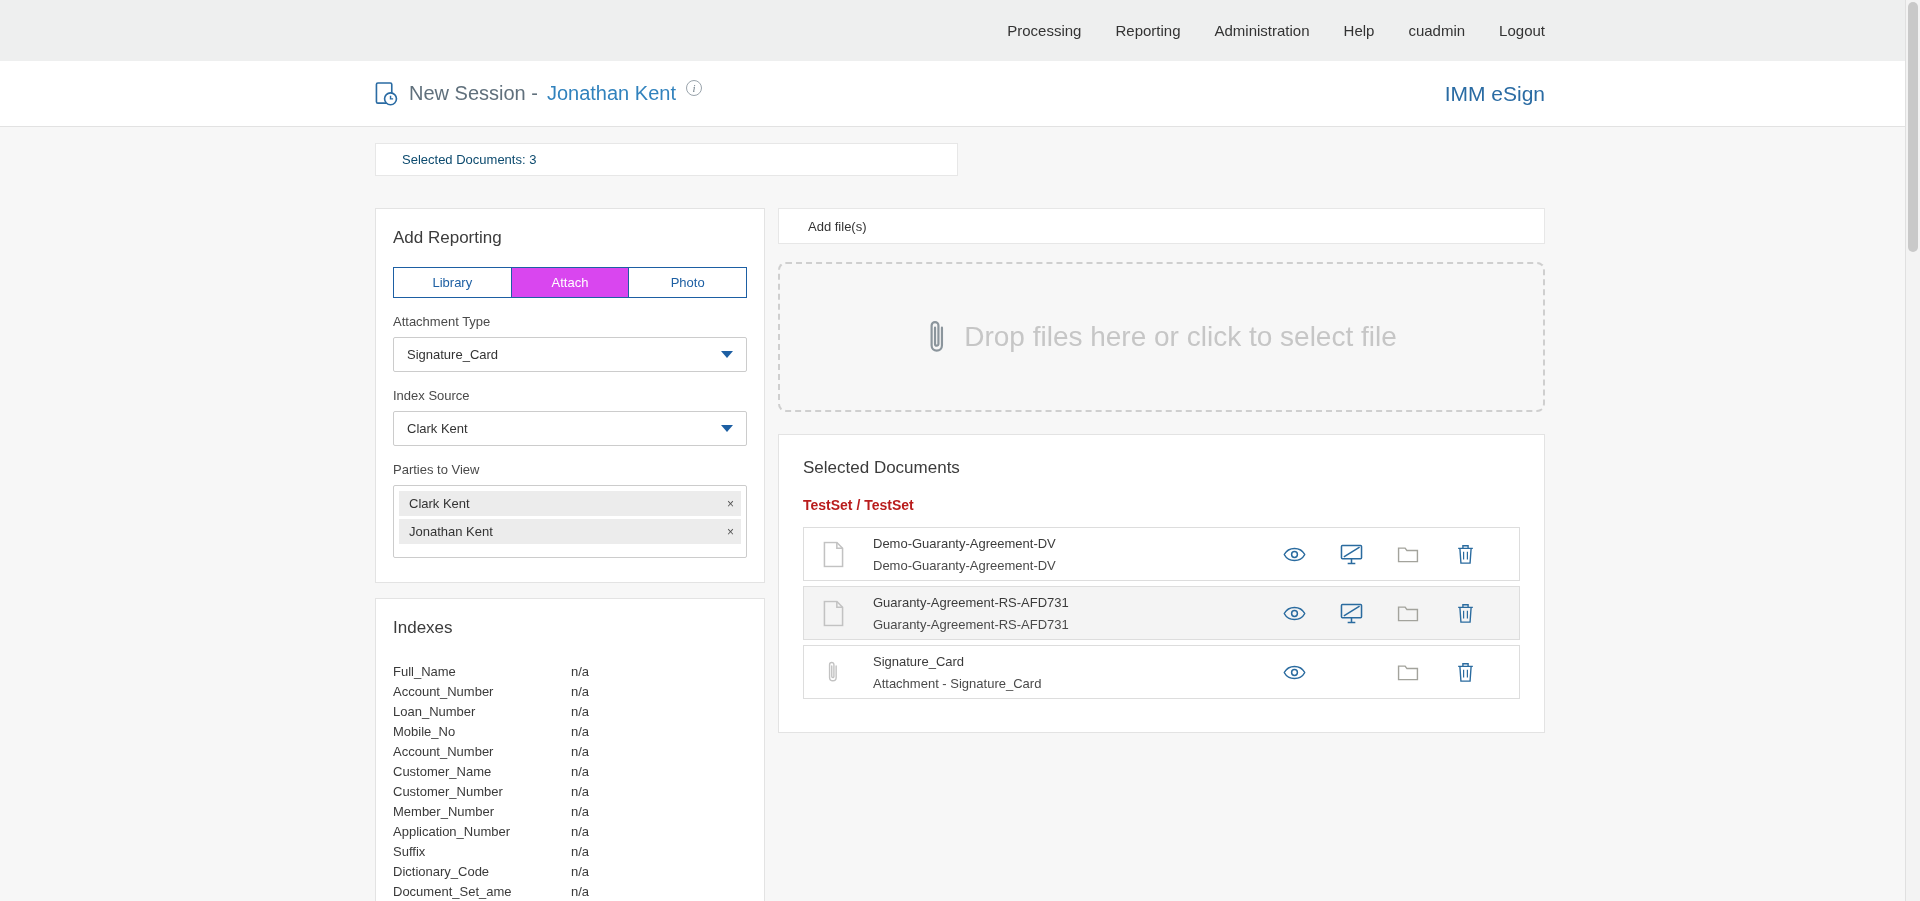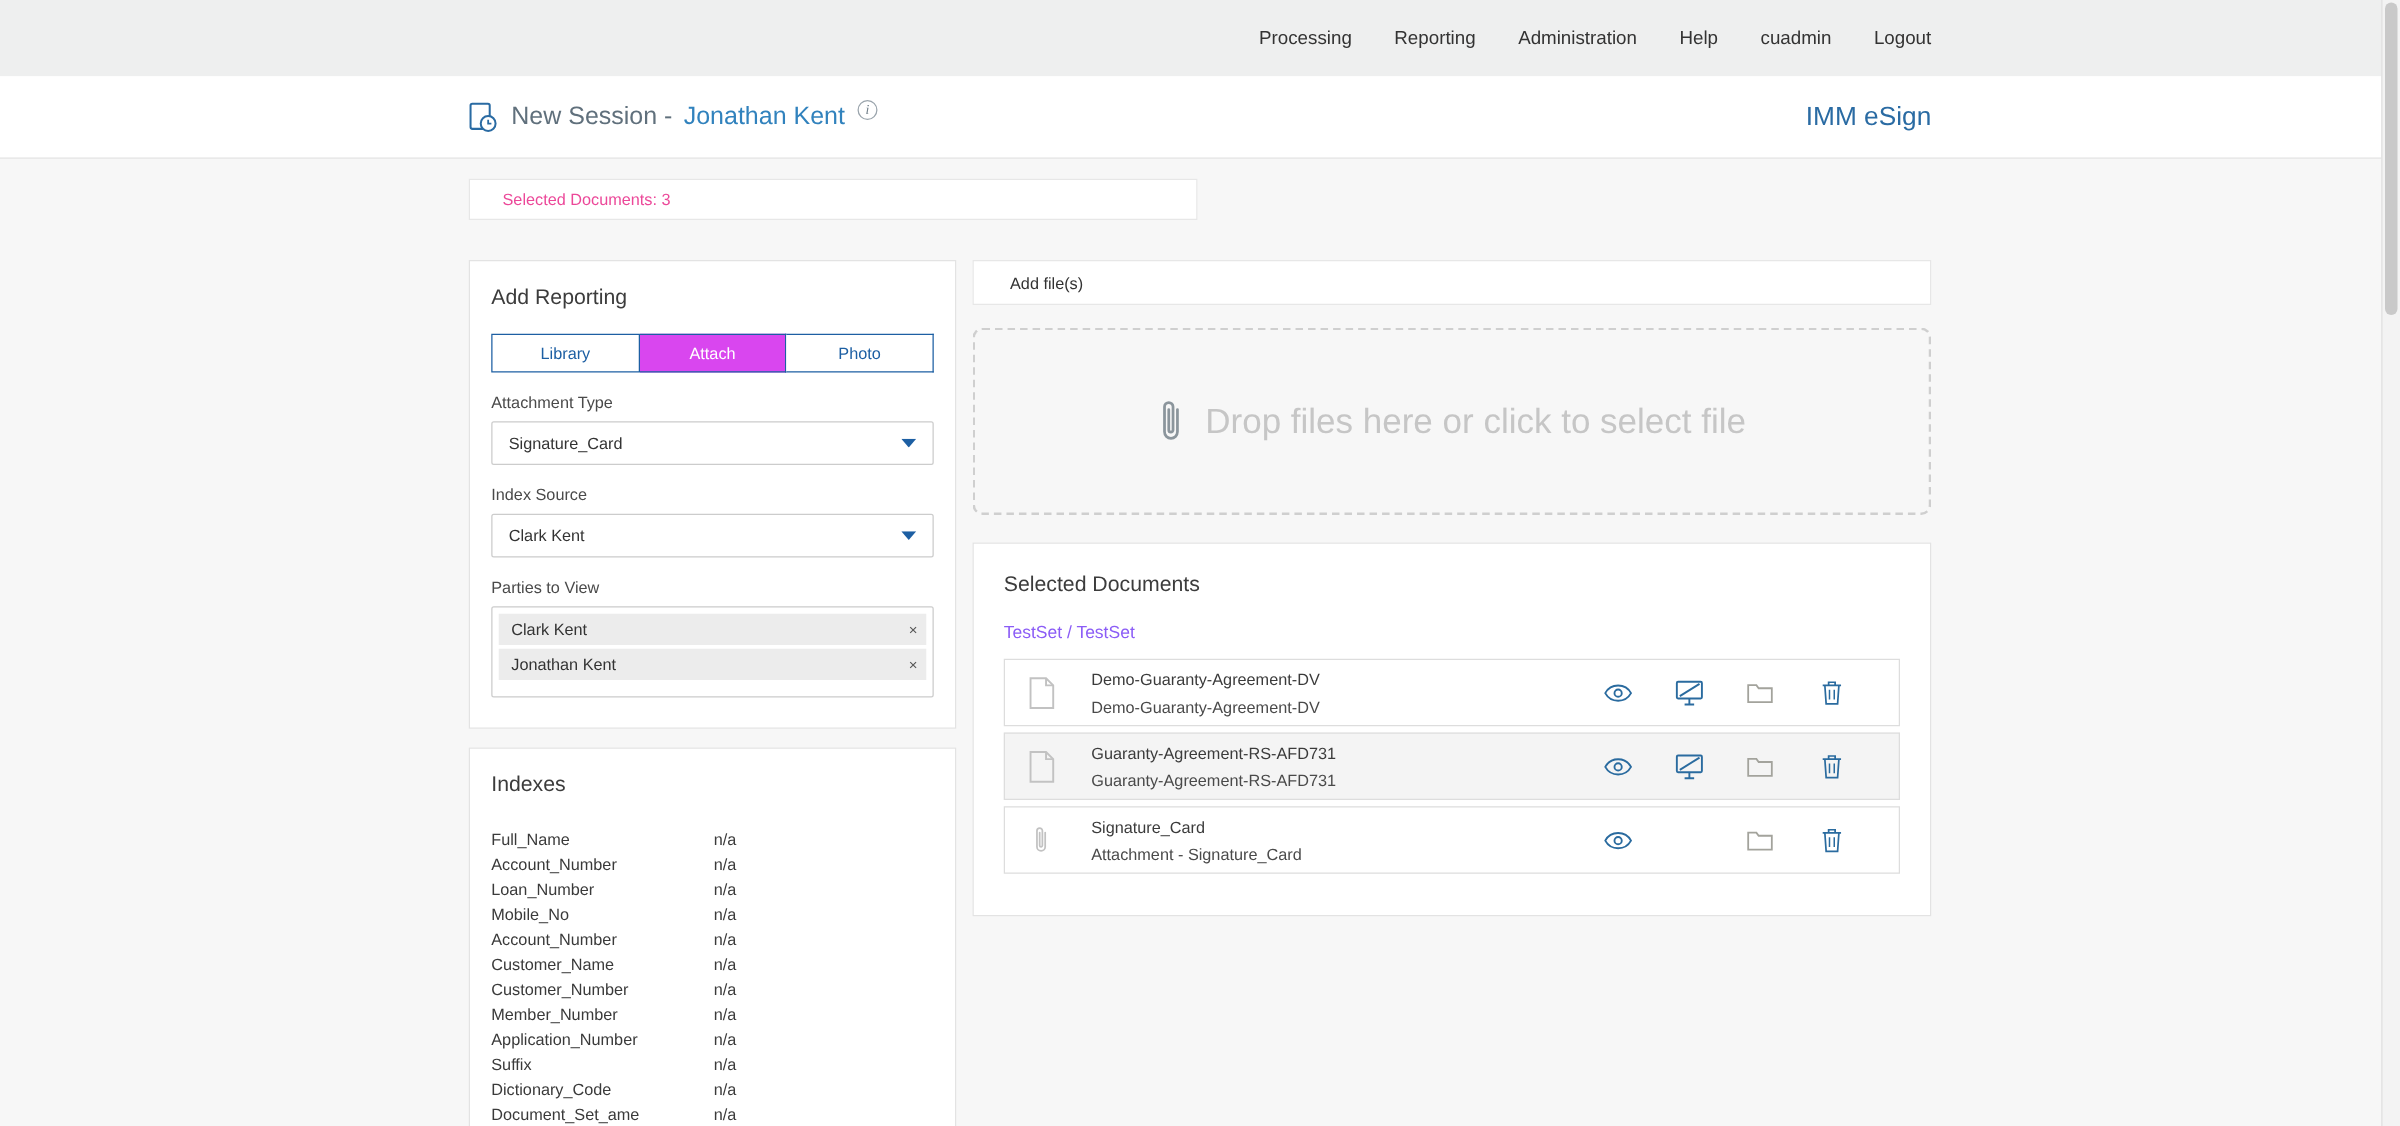--- a/index.html
+++ b/index.html
@@ -27,21 +27,21 @@
   .session-user { font-size: 20px; color: #3182bd; margin-left: 9px; text-decoration: none; cursor: pointer; }
   .info-badge { margin-left: 10px; margin-top: -12px; width: 16px; height: 16px; border: 1px solid #9aa4ac;
     border-radius: 50%; display: inline-flex; align-items: center; justify-content: center;
     font-size: 11px; color: #6f7d88; font-family: "Liberation Serif", serif; font-style: italic; cursor: pointer; }
   .brand { font-size: 21px; color: #2a6ba3; }
 
   
   .main { padding-top: 16px; }
   .toolbar { display: flex; justify-content: space-between; align-items: center; margin-bottom: 32px; }
   .selected-count-bar { width: 583px; height: 33px; background: #fff; border: 1px solid #e7e7e7;
-    display: flex; align-items: center; padding-left: 26px; font-size: 13px; color: #ec4899; }
+    display: flex; align-items: center; padding-left: 26px; font-size: 13px; color: #0c4a6e; }
   .toolbar-buttons { display: flex; gap: 10px; }
   .btn { background: #1d5fa3; color: #fff; border: none; border-radius: 2px; height: 32px;
     padding: 0 15px; display: inline-flex; align-items: center; gap: 9px; font-size: 14px;
     font-family: "Liberation Sans", sans-serif; cursor: pointer; }
   .btn .ic { color: #fff; }
 
   
   .columns { display: flex; gap: 13px; align-items: flex-start; }
   .left-col { width: 390px; flex: none; }
   .right-col { flex: 1; }
@@ -76,21 +76,21 @@
 
   
   .addfiles-bar { background: #fff; border: 1px solid #e7e7e7; height: 36px; display: flex;
     align-items: center; padding-left: 29px; font-size: 13px; color: #333; margin-bottom: 18px; }
   .dropzone { border: 2px dashed #cfcfcf; border-radius: 8px; height: 150px; display: flex;
     align-items: center; justify-content: center; gap: 16px; margin-bottom: 22px; cursor: pointer; }
   .ic-clip { width: 22px; height: 40px; color: #8b959c; }
   .dropzone-text { font-size: 28px; color: #c6c6c6; }
 
   .selected-docs-panel { padding: 23px 24px 28px; }
-  .set-name { font-size: 14px; color: #8b5cf6; margin: 19px 0 14px; }
+  .set-name { font-size: 14px; color: #b91c1c; margin: 19px 0 14px; font-weight: bold; }
   .doc-row { border: 1px solid #ddd; background: #fff; height: 54px; display: flex;
     align-items: center; margin-bottom: 5px; }
   .doc-row.alt { background: #f4f4f4; }
   .doc-type-icon { margin-left: 15px; width: 28px; display: flex; justify-content: center; color: #c2c2c2; }
   .ic-doc { width: 21px; height: 27px; }
   .ic-clip-sm { width: 14px; height: 26px; }
   .doc-text { margin-left: 26px; flex: 1; min-width: 0; }
   .doc-title { font-size: 13px; color: #3b3b3b; margin-bottom: 7px; }
   .doc-sub { font-size: 13px; color: #4a4a4a; }
   .doc-actions { display: flex; align-items: center; gap: 33px; padding-right: 42px; }

